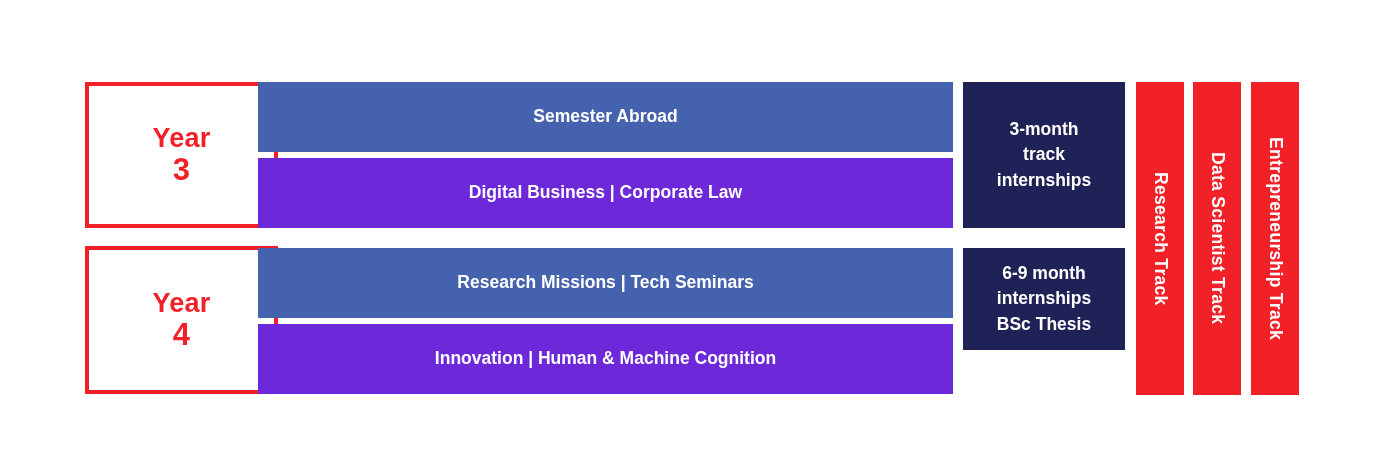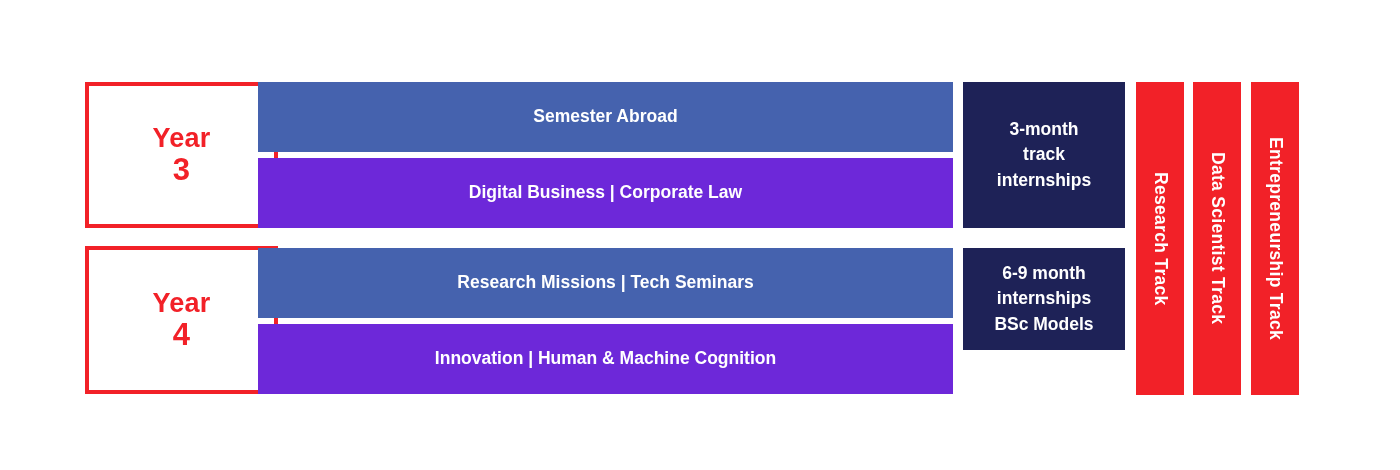--- a/index.html
+++ b/index.html
@@ -154,21 +154,21 @@
     <span class="line">Innovation | Human &amp; Machine Cognition</span>
   </div>
 
   <div class="course-bar blue" id="bar-y4-blue">
     <span class="line">Research Missions | Tech Seminars</span>
   </div>
 
   <div class="internship-box" id="internship-y4">
     <span>6-9 month</span>
     <span>internships</span>
-    <span class="group">BSc Models</span>
+    <span class="group">BSc Thesis</span>
   </div>
 
   <div class="track-bar" id="track-bar-0">
     <span class="track-label">Research Track</span>
   </div>
   <div class="track-bar" id="track-bar-1">
     <span class="track-label">Data Scientist Track</span>
   </div>
   <div class="track-bar" id="track-bar-2">
     <span class="track-label">Entrepreneurship Track</span>

